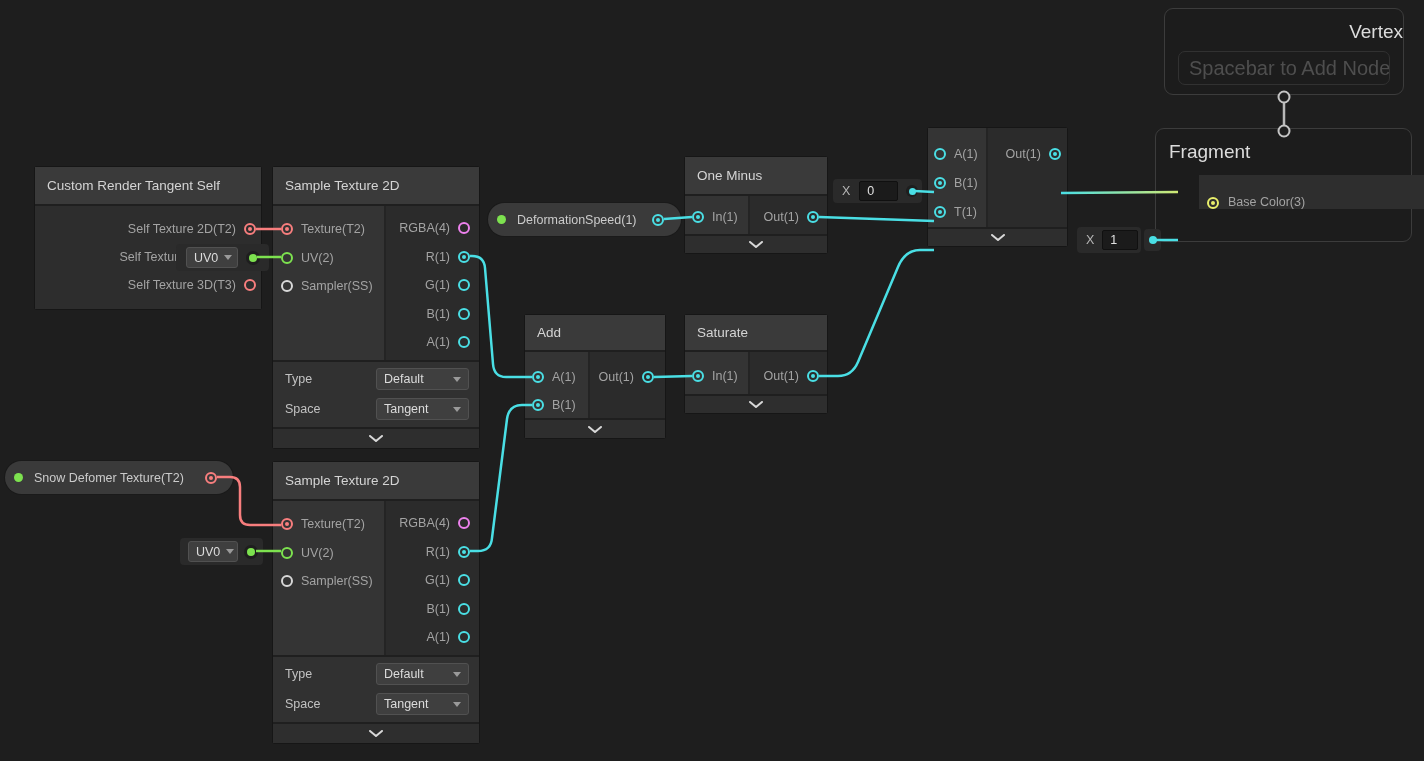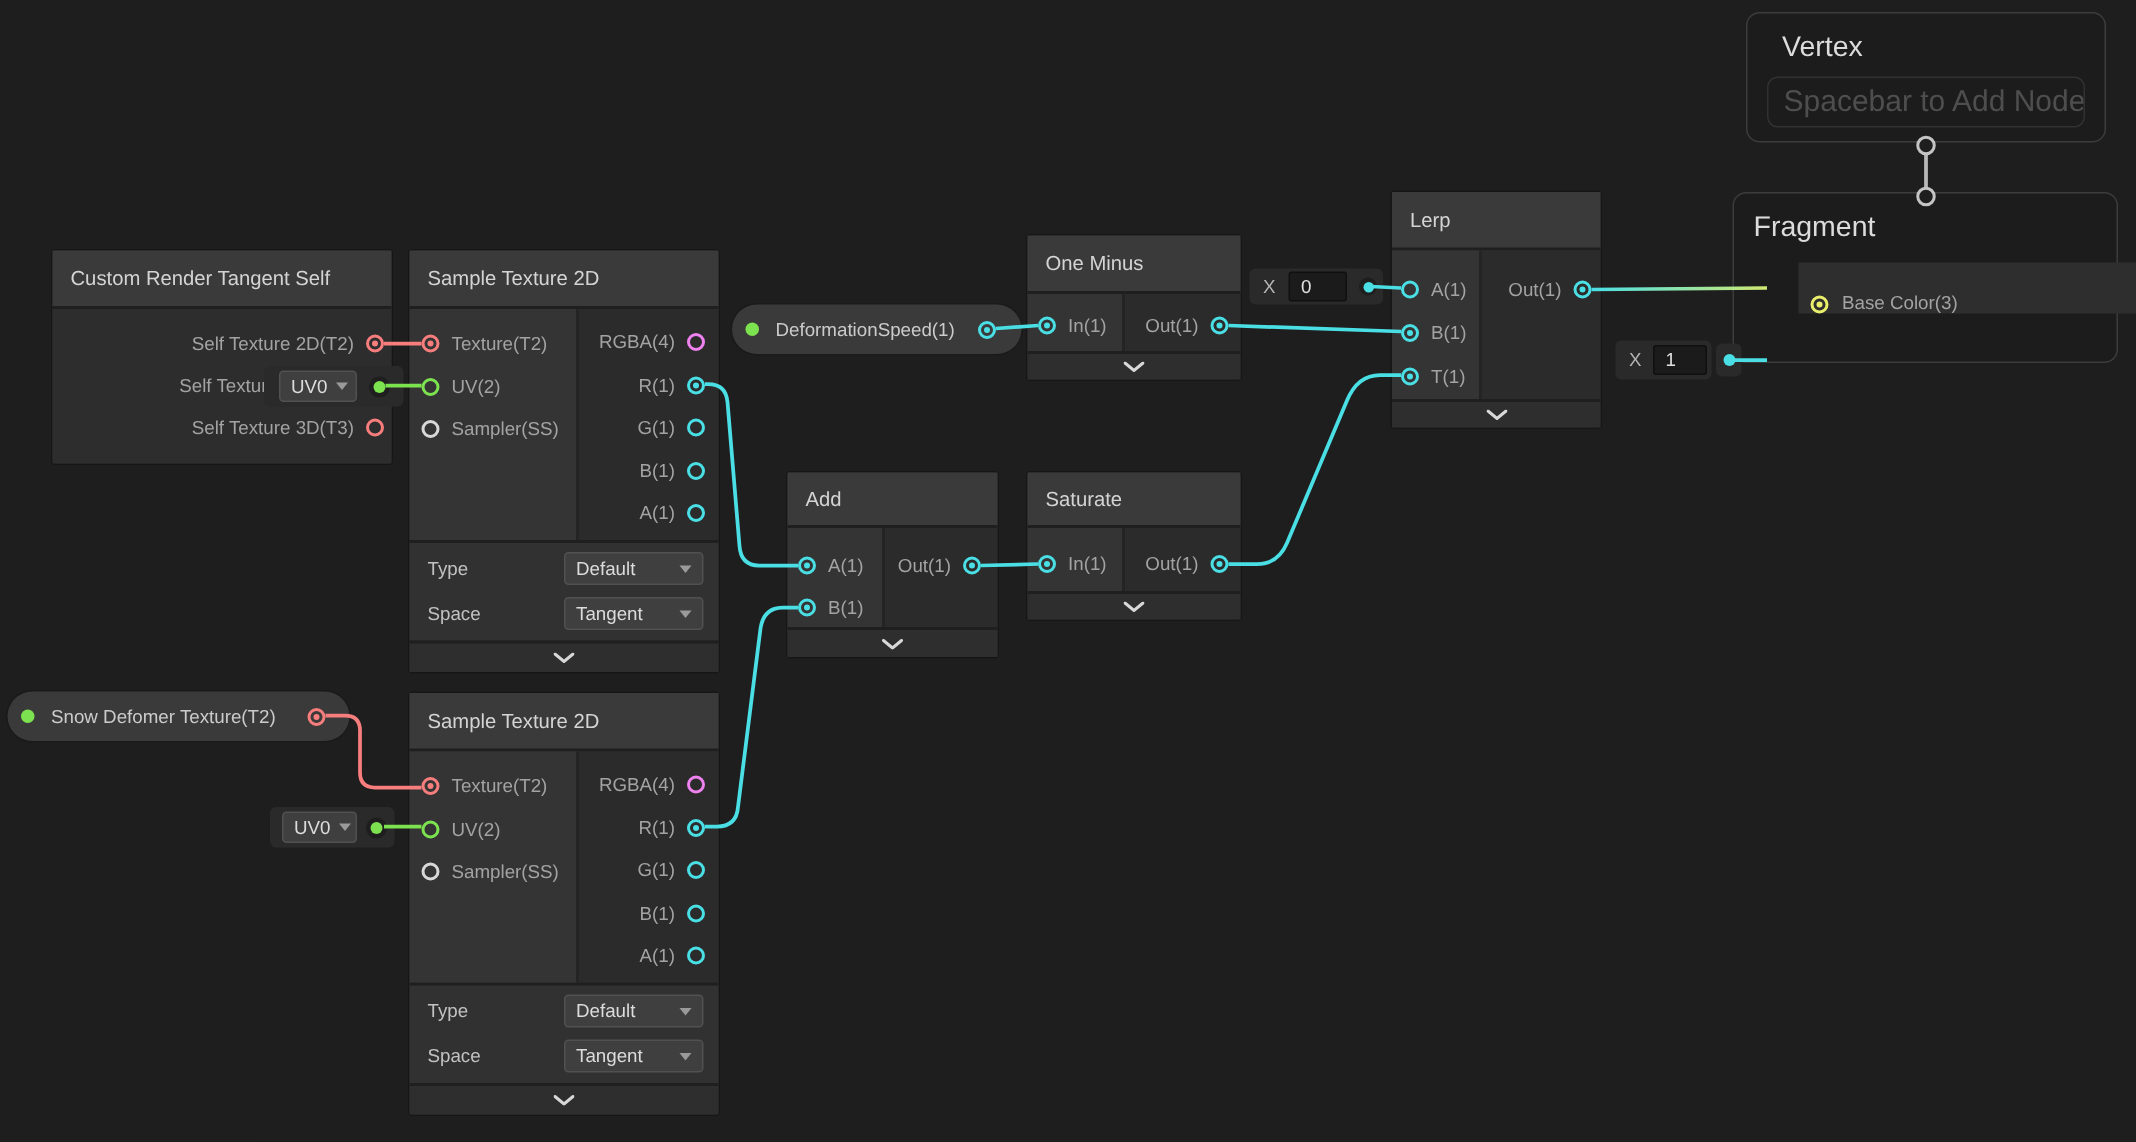--- a/index.html
+++ b/index.html
@@ -300,21 +300,20 @@
       </div>
     </div>
     <div class="chev" style="height:17px;">
       <svg width="14" height="7" viewBox="0 0 14 7">
           <path d="M1,1 L7,6 L13,1" fill="none" stroke="#d8d8d8" stroke-width="2" stroke-linecap="round"></path>
         </svg>
     </div>
   </div>
 
   <div class="gnode" style="left:928px;top:128px;width:139px;">
-    <div class="ntitle">Lerp</div>
     <div class="ports" style="height:99px;">
       <div class="incol" style="width:60px;padding-top:11px;">
         <div class="prow" style="height:29px;padding-left:6px;">
           <span class="ring c-cyan"></span>
           <span class="plabel">A(1)</span>
         </div>
         <div class="prow" style="height:29px;padding-left:6px;">
           <span class="ring c-cyan filled"></span>
           <span class="plabel">B(1)</span>
         </div>
@@ -330,21 +329,21 @@
         </div>
       </div>
     </div>
     <div class="chev" style="height:17px;">
       <svg width="14" height="7" viewBox="0 0 14 7">
           <path d="M1,1 L7,6 L13,1" fill="none" stroke="#d8d8d8" stroke-width="2" stroke-linecap="round"></path>
         </svg>
     </div>
   </div>
 
-  <div class="stack" style="left:1164px;top:8px;width:240px;height:87px;">
+  <div class="stack" style="left:1164px;top:8px;width:240px;height:87px;text-align:right;">
     <div class="stack-title" style="margin:12px 0 0 23px;">Vertex</div>
     <div class="spacebar-box" style="margin:8px 13px 0 13px;height:32px;">Spacebar to Add Node</div>
   </div>
 
   <div class="stack" style="left:1155px;top:128px;width:257px;height:114px;">
     <div class="stack-title" style="margin:12px 0 0 13px;">Fragment</div>
     <div class="frag-row" style="left:15px;top:46px;width:227px;height:34px;">
       <span class="ring c-yellow filled"></span>
       <span class="plabel">Base Color(3)</span>
     </div>

